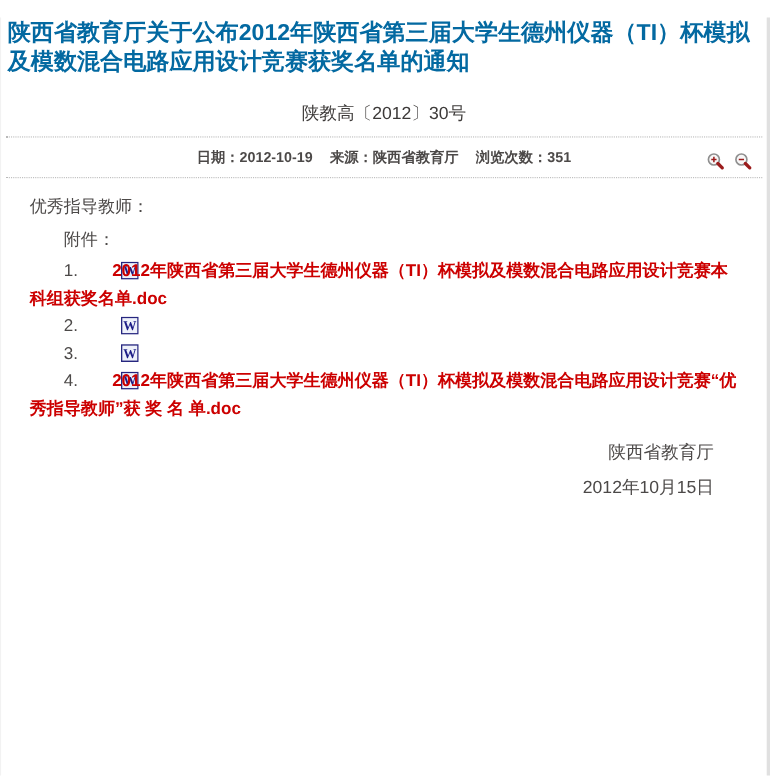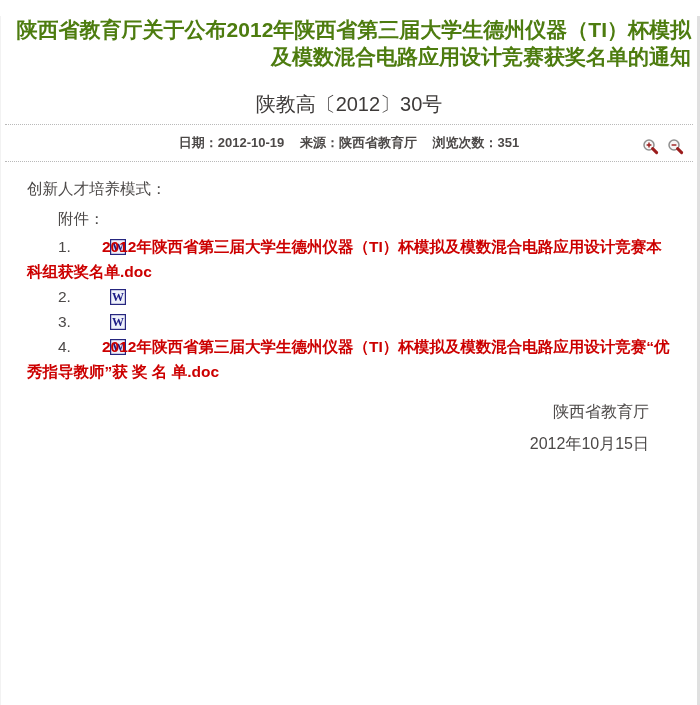--- a/index.html
+++ b/index.html
@@ -1,32 +1,32 @@
 <!DOCTYPE html>
 <html><head>
 <meta charset="utf-8">
 <style>
   html,body{margin:0;padding:0;background:#ffffff;}
   body{width:700px;height:705px;overflow:hidden;
        font-family:"Liberation Sans","DejaVu Sans",sans-serif;}
   .page{box-sizing:border-box;width:700px;height:705px;background:#fff;
         border-right:3px solid #e0e0e0;border-bottom:2px solid #e3e3e3;border-left:1px solid #f2f2f2;}
-  .title{margin:16px 6px 0 6px;text-align:right;color:#4d7c0f;
+  .title{margin:16px 6px 0 6px;text-align:left;color:#0369a1;
          font-size:21px;font-weight:bold;line-height:27px;}
-  .docnum{margin-top:24px;text-align:center;color:#3d3a39;font-size:20px;line-height:20px;}
+  .docnum{margin-top:24px;text-align:center;color:#3d3a39;font-size:16px;line-height:20px;}
   .metabar{margin:10px 4px 0 4px;border-top:1px dotted #b9b9b9;border-bottom:1px dotted #b9b9b9;
            height:36px;position:relative;text-align:center;color:#4c4948;
            font-size:13px;line-height:36px;}
   .metabar .seg{margin:0 6px;font-weight:bold;}
   .meta-icons{position:absolute;right:8px;top:9px;display:flex;gap:7px;}
   .meta-icons span{display:inline-block;width:18px;height:18px;cursor:pointer;}
   .content{padding:12px 26px 0 26px;color:#4c4948;font-size:15.5px;}
   .salutation{line-height:30px;}
   p.para{margin:0;line-height:30px;text-indent:2em;text-align:justify;}
-  .attach-label{line-height:30px;text-indent:2em;}
+  .attach-label{line-height:30px;text-indent:2em;font-family:Liberation Mono, monospace;}
   p.attach{margin:0;line-height:25px;text-indent:2em;}
   p.attach .num{color:#4c4948;margin-right:8px;}
   p.attach .doc-icon{display:inline-block;width:16px;height:16px;vertical-align:-3px;margin-right:7px;}
   p.attach a{color:#cc0000;font-weight:bold;text-decoration:none;cursor:pointer;}
   .signature{margin-top:12px;padding-right:48px;text-align:right;color:#4c4948;
              font-size:16px;line-height:32px;}
 </style>
 </head>
 <body>
 
@@ -55,21 +55,21 @@
         <svg width="18" height="18" viewBox="0 0 18 18">
           <circle cx="7" cy="7" r="5" fill="#f7f7f7" stroke="#8f8f8f" stroke-width="1.5"></circle>
           <path d="M4.6 7 H9.4" stroke="#9b1c1c" stroke-width="1.4"></path>
           <path d="M10.6 10.6 L14.6 14.6" stroke="#9b1c1c" stroke-width="3" stroke-linecap="round"></path>
         </svg>
       </span>
     </span>
   </div>
 
   <div class="content">
-    <div class="salutation">创新人才培养模式：</div>
+    <div class="salutation">优秀指导教师：</div>
     <div class="attach-label">附件：</div>
 
     <p class="attach">
       <span class="num">1.</span><span class="doc-icon"><svg width="16" height="16" viewBox="0 0 16 16">
             <rect x="0.5" y="0.5" width="15" height="15" fill="#eef1fa" stroke="#26267f" stroke-width="1.4"></rect>
             <text x="8" y="12" text-anchor="middle" font-family="'Liberation Serif','DejaVu Serif',serif" font-size="12" font-weight="bold" fill="#1c1c86">W</text>
           </svg></span><a>2012年陕西省第三届大学生德州仪器（TI）杯模拟及模数混合电路应用设计竞赛本科组获奖名单.doc</a>
     </p>
     <p class="attach">
       <span class="num">2.</span><span class="doc-icon"><svg width="16" height="16" viewBox="0 0 16 16">

